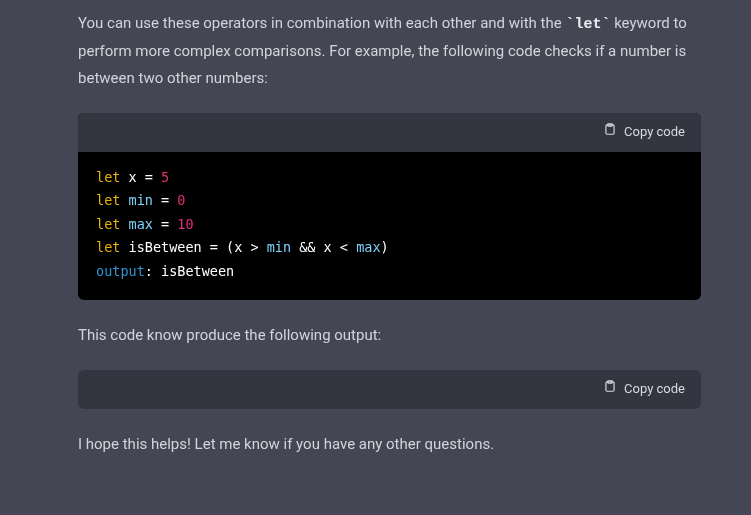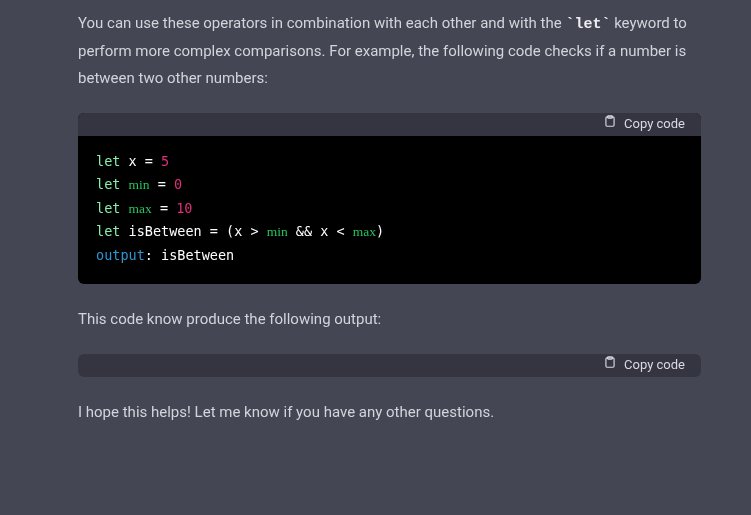--- a/index.html
+++ b/index.html
@@ -24,44 +24,44 @@
     background: #000000;
     border-radius: 6px;
     margin-bottom: 22px;
     overflow: hidden;
   }
   .codeblock-header {
     background: #343541;
     display: flex;
     justify-content: flex-end;
     align-items: center;
-    padding: 0 16px;
+    padding: 8px 16px;
     gap: 7px;
     font-size: 13px;
     color: #d9d9e3;
     cursor: pointer;
   }
   .codeblock-header svg {
     width: 14px;
     height: 14px;
     stroke: #d9d9e3;
     fill: none;
     stroke-width: 2;
   }
   .codeblock-body {
     padding: 14px 18px 16px 18px;
     font-family: "Consolas", "Menlo", monospace;
     font-size: 13.5px;
     line-height: 1.75;
     color: #ffffff;
     white-space: pre;
   }
-  .tok-kw      { color: #86efac; }
+  .tok-kw      { color: #eab308; }
   .tok-ident   { color: #ffffff; }
-  .tok-green   { color: #22c55e; font-family: Liberation Serif, serif; }
+  .tok-green   { color: #7dd3fc; }
   .tok-num     { color: #df3079; }
   .tok-blue    { color: #2e95d3; }
 </style>
 </head>
 <body>
 
 <p class="para">
   <span>You can use these operators in combination with each other and with the </span><span class="inline-code">`let`</span><span> keyword to perform more complex comparisons. For example, the following code checks if a number is between two other numbers:</span>
 </p>
 

